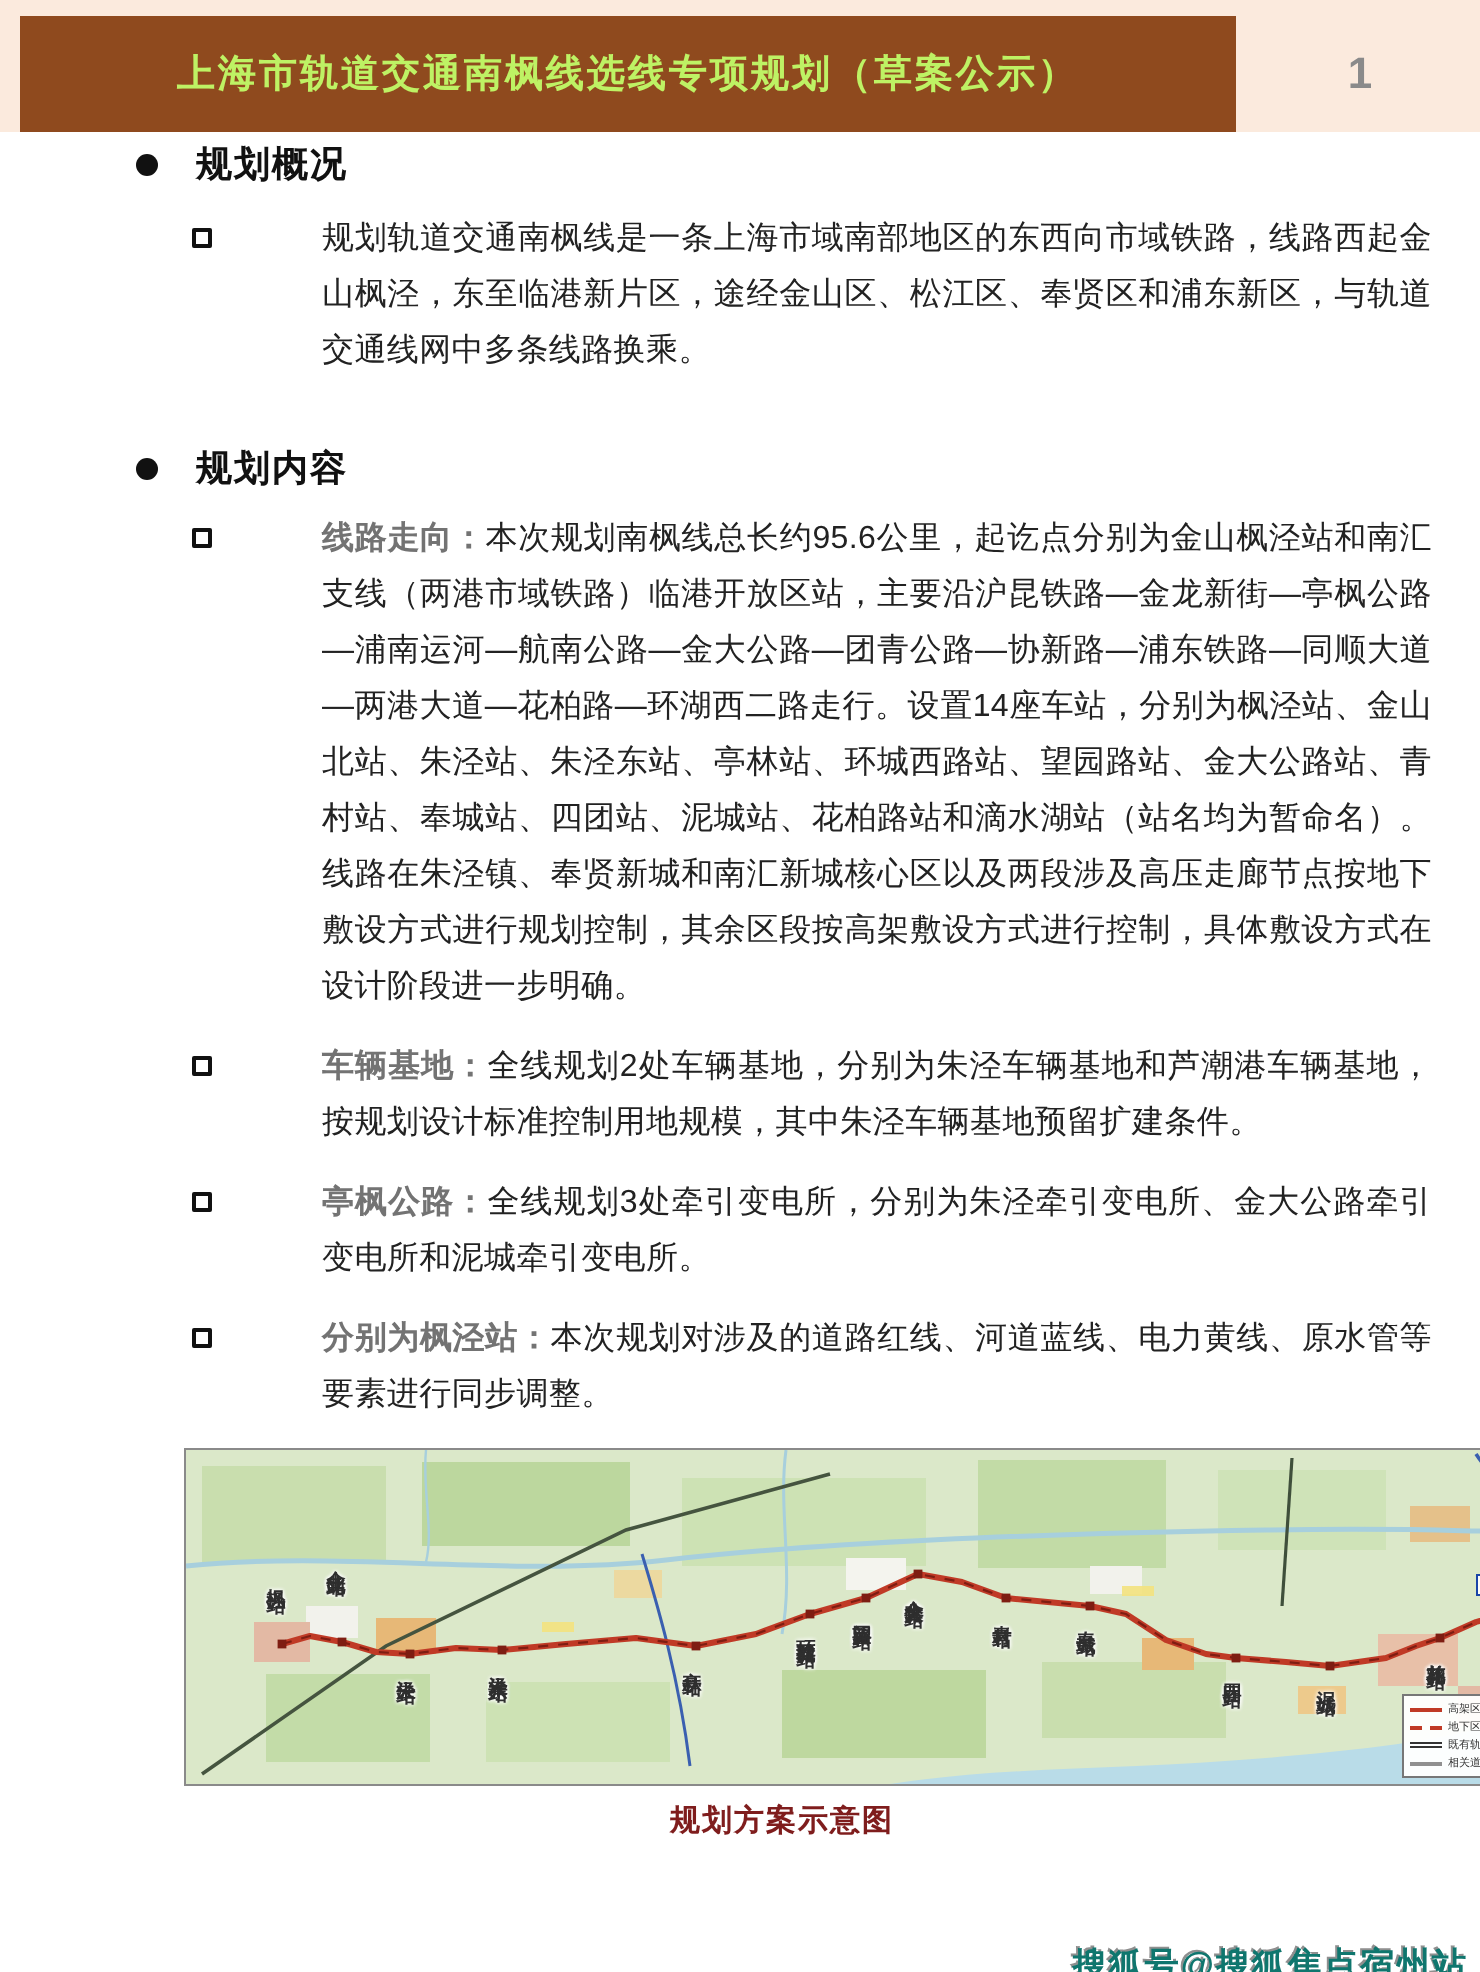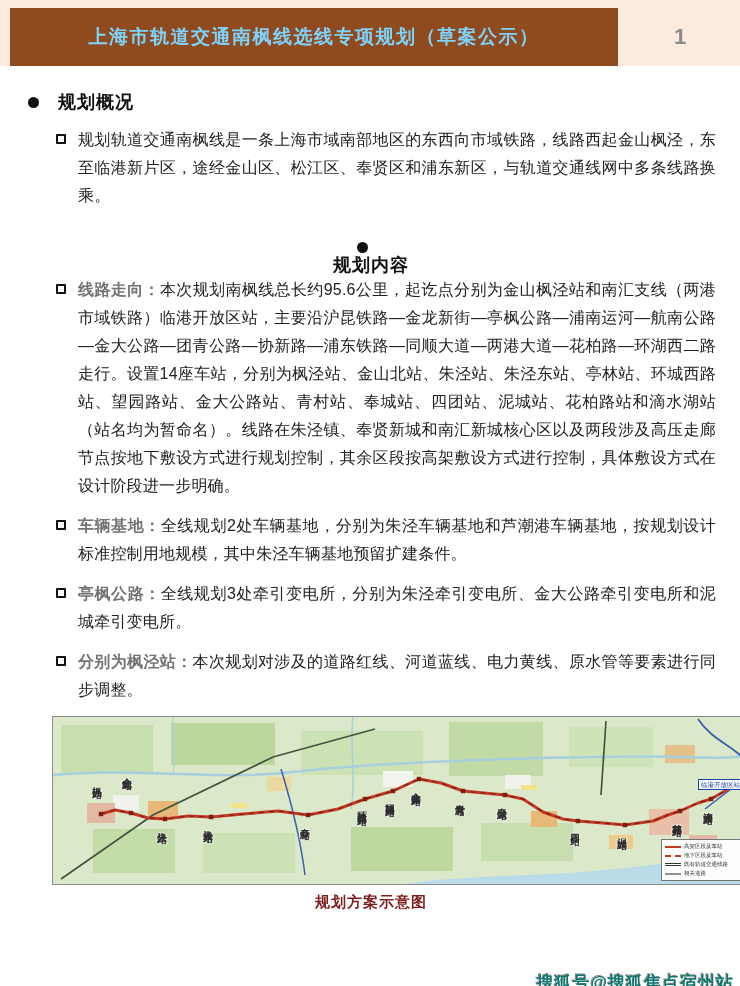--- a/index.html
+++ b/index.html
@@ -10,38 +10,38 @@
     background: #ffffff; overflow: hidden; margin: 0 auto;
     color: #1f1f1f;
   }
   
   .band { position: relative; width: 740px; height: 66px; background: #fbeadd; }
   .hdr-box {
     position: absolute; left: 10px; top: 8px; width: 608px; height: 58px;
     background: #8f4a1e; display: flex; align-items: center; justify-content: center;
   }
   .hdr-title {
-    color: #7dd3fc; font-size: 19px; font-weight: 700; letter-spacing: 1.5px;
+    color: #bef264; font-size: 19px; font-weight: 700; letter-spacing: 1.5px;
     white-space: nowrap;
   }
   .hdr-pageno {
     position: absolute; left: 620px; top: 8px; width: 120px; height: 58px;
     display: flex; align-items: center; justify-content: center;
     color: #8a8a8a; font-size: 22px; font-weight: 600;
   }
   
-  .content { padding: 24px 24px 0 26px; }
+  .content { padding: 4px 24px 0 26px; margin-left: 40px; }
   .sec-heading { display: flex; align-items: center; height: 24px; margin-top: 0; }
-  .sec-heading.second { margin-top: 32px; flex-direction: column; }
+  .sec-heading.second { margin-top: 32px; }
   .dot-bullet {
     width: 11px; height: 11px; border-radius: 50%; background: #111;
     margin-left: 2px; margin-right: 19px; flex: 0 0 auto;
   }
   .sec-heading .txt { font-size: 18px; font-weight: 700; color: #111; letter-spacing: 1px; }
-  .item { display: flex; margin-top: 12px; }
+  .item { display: flex; margin-top: 12px; gap: 43px; }
   .item.first { margin-top: 12px; }
   .item.lead { margin-top: 10px; }
   .sq-bullet {
     width: 10px; height: 10px; border: 2.2px solid #111; border-radius: 1px;
     margin-left: 30px; margin-right: 12px; margin-top: 8px; flex: 0 0 auto;
   }
   .item p {
     width: 638px; font-size: 16px; line-height: 28px; text-align: justify;
     color: #222; letter-spacing: 0.2px;
   }

